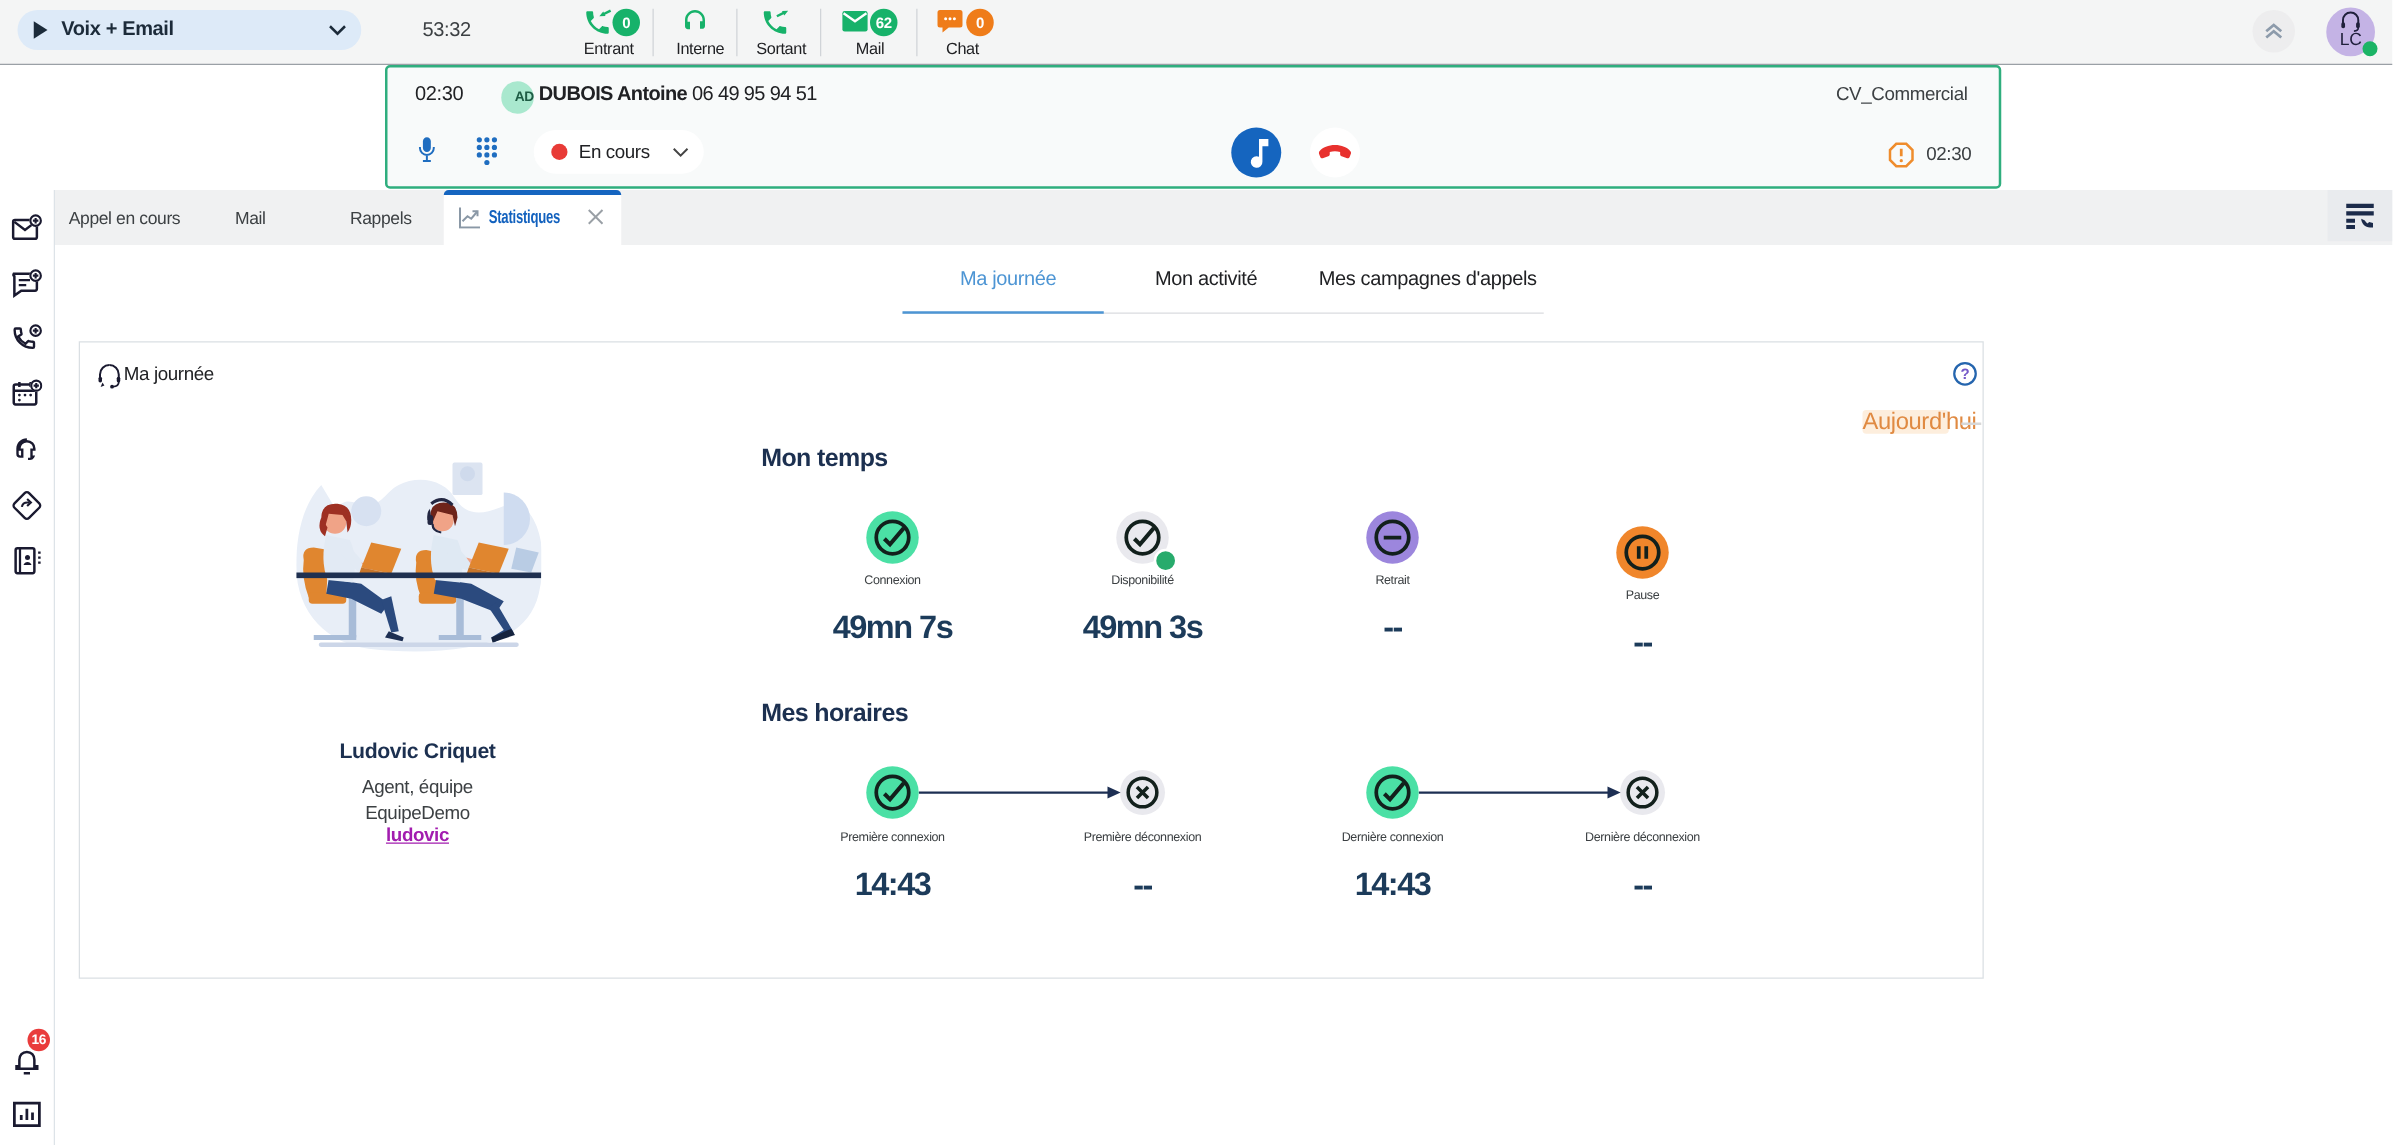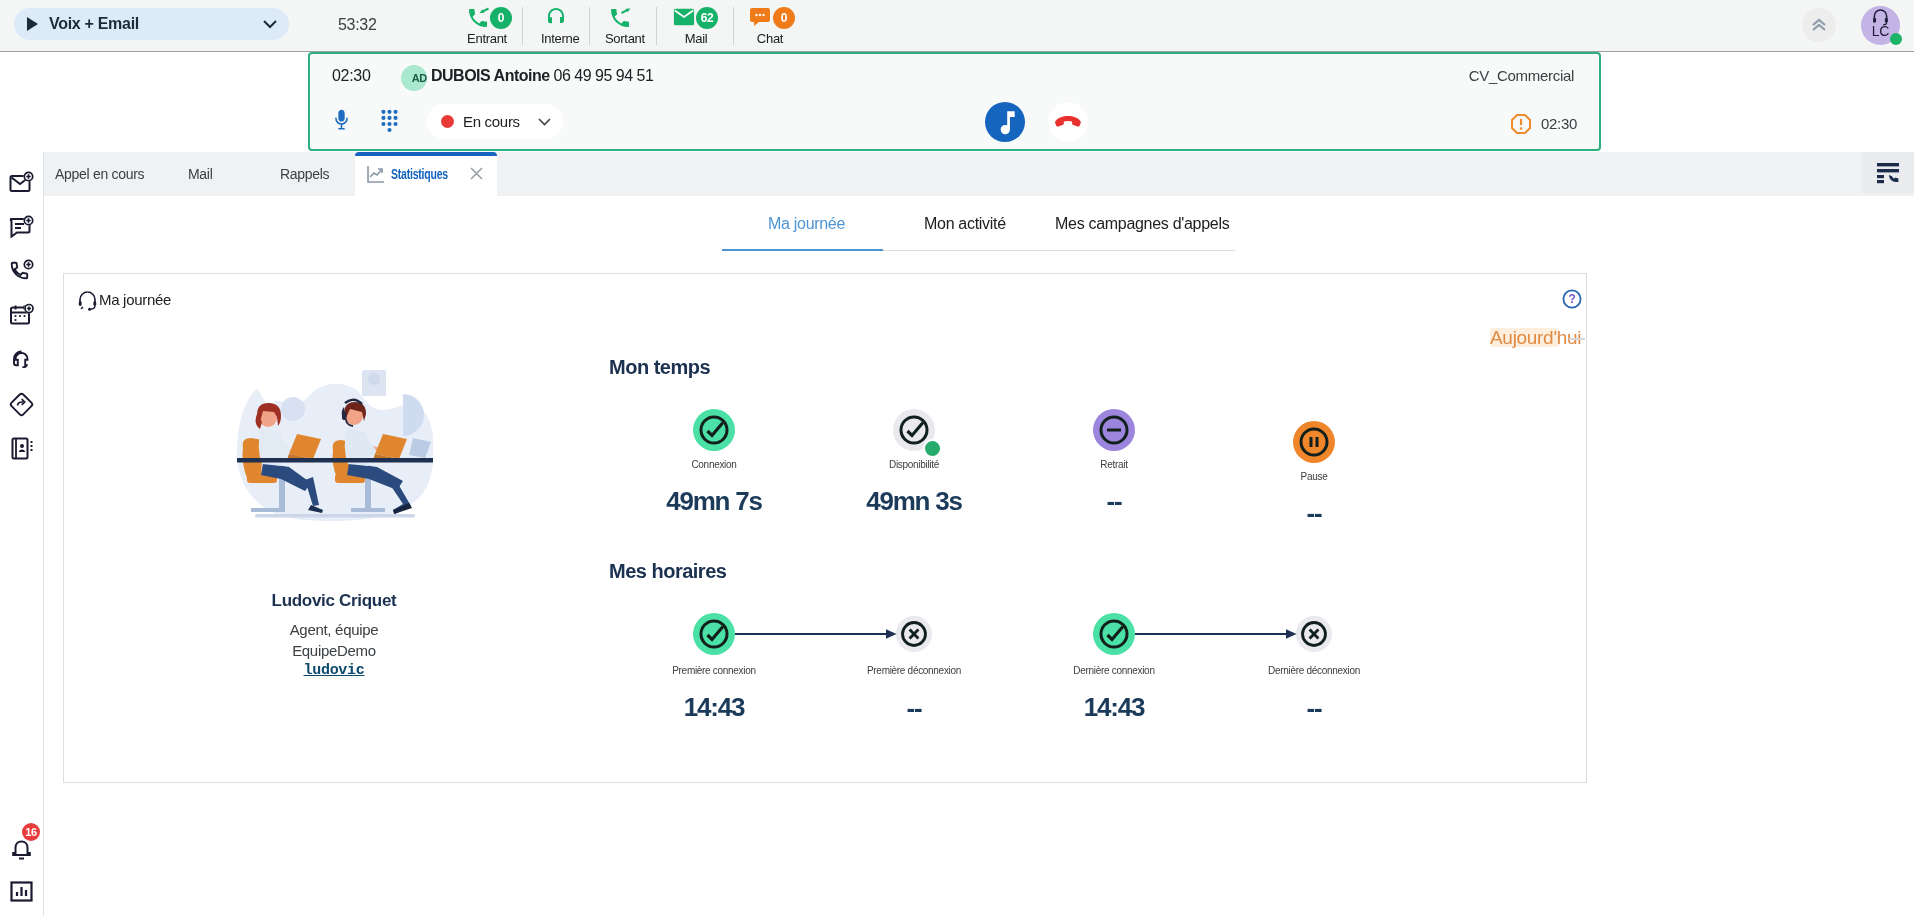--- a/index.html
+++ b/index.html
@@ -91,21 +91,21 @@
 #today { position:absolute; left:1426px; top:54px; width:69px; height:19px; background:#fdeedd;
   border-radius:3px; color:#e08a42; font-size:19px; text-align:center; line-height:19px; }
 #tdash { position:absolute; left:1505px; top:64px; width:16px; height:2px; background:#d7d7d7; }
 
 #persona { position:absolute; left:173px; top:84px; width:196px; height:165px; }
 #pname { position:absolute; left:70px; top:317px; width:400px; text-align:center;
   font-size:17px; font-weight:bold; color:#1c3050; }
 #prole { position:absolute; left:70px; top:345px; width:400px; text-align:center;
   font-size:15px; color:#3c4043; line-height:21px; }
 #plink { position:absolute; left:70px; top:386px; width:400px; text-align:center; }
-#plink a { font-size:15px; font-weight:bold; color:#0c4a6e;font-family:Liberation Mono, monospace; }
+#plink a { font-size:15px; font-weight:bold; color:#a21caf; }
 
 .h2 { position:absolute; font-size:20px; font-weight:bold; color:#1c3050; letter-spacing:-0.5px; }
 .col { position:absolute; width:200px; text-align:center; }
 .col .lbl { font-size:10px; color:#3c4043; }
 .col .val { font-size:26px; font-weight:bold; color:#1c3b5a; margin-top:16px; letter-spacing:-1.2px; }
 .bigico { width:42px; height:42px; border-radius:50%; margin:0 auto;
   display:flex; align-items:center; justify-content:center; position:relative; }
 </style>
 </head>
 <body>

